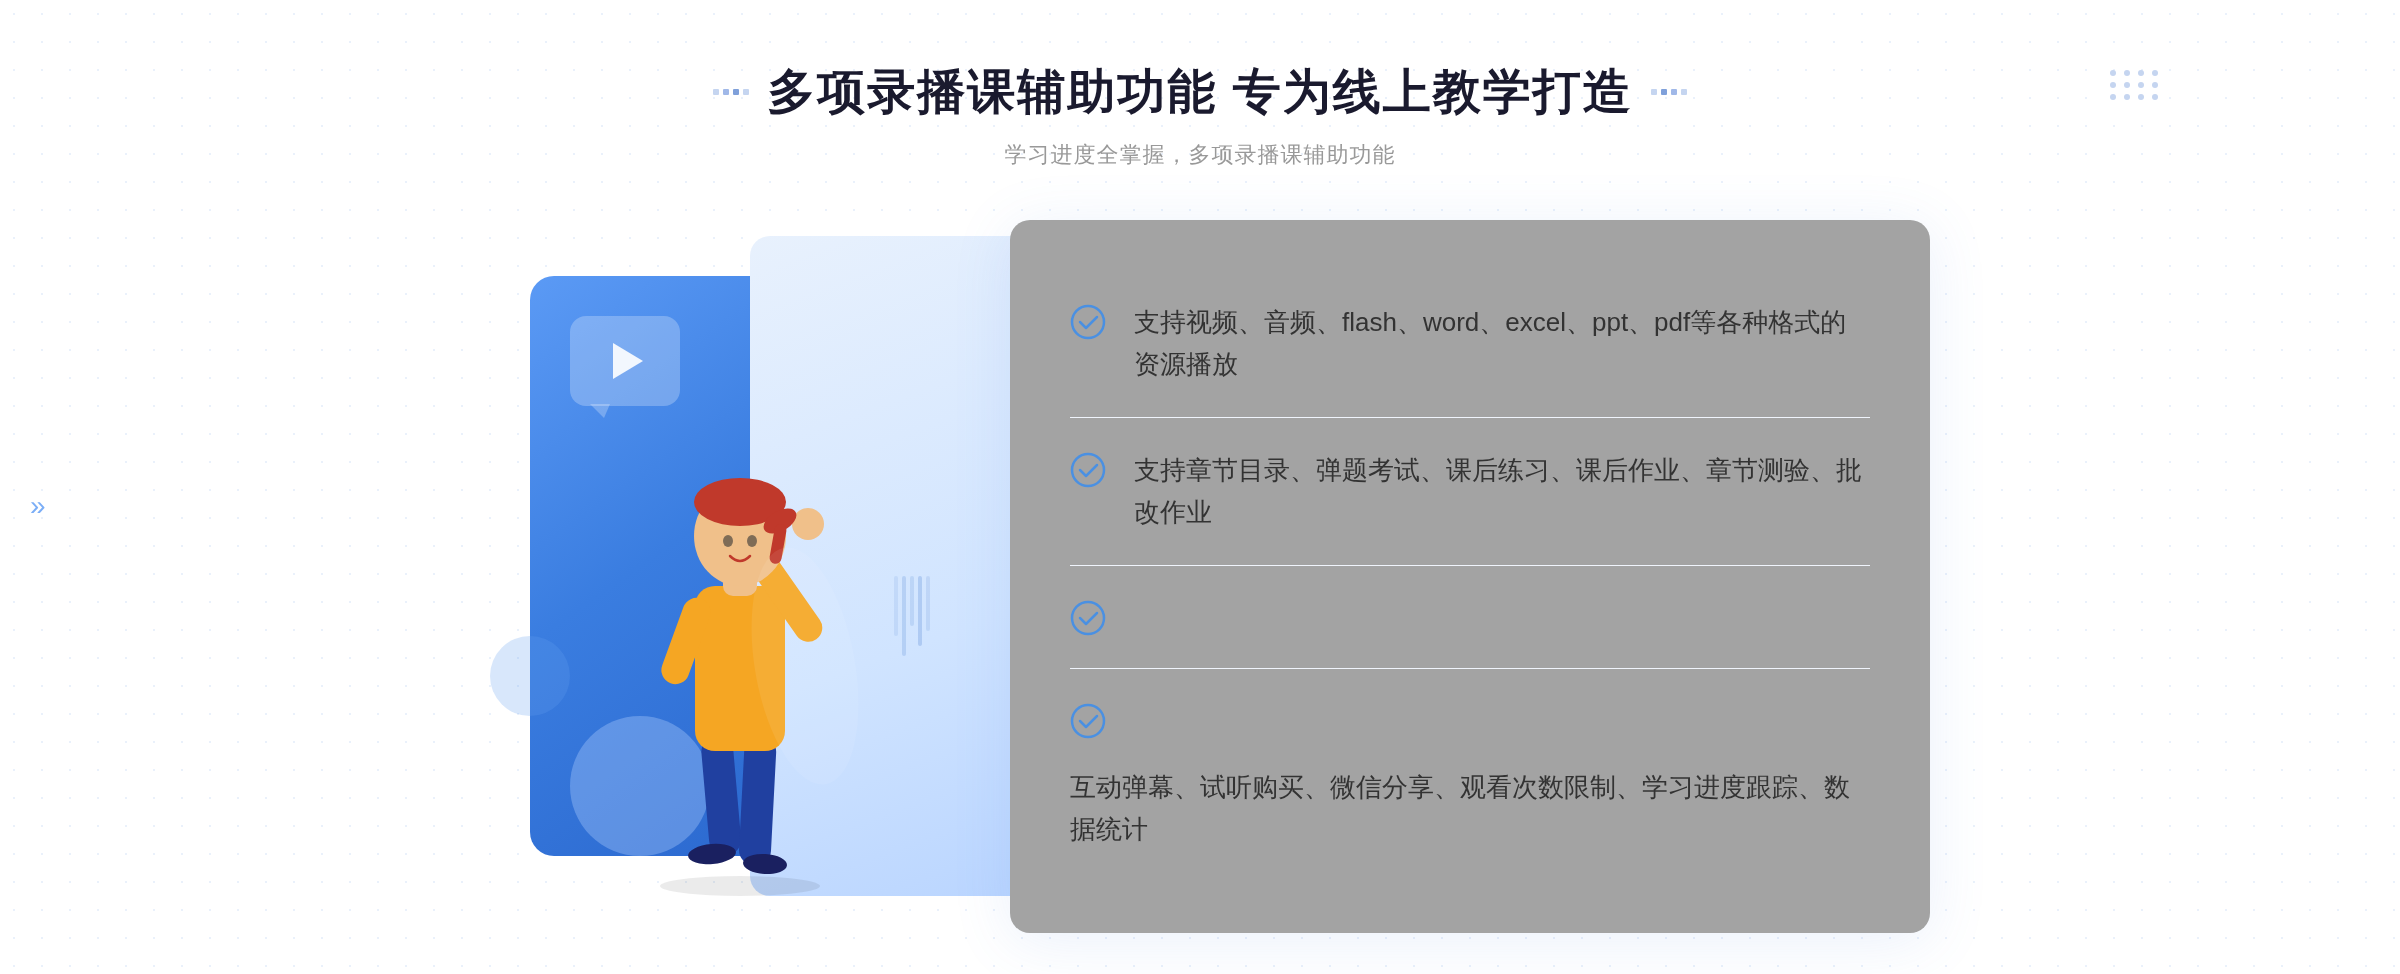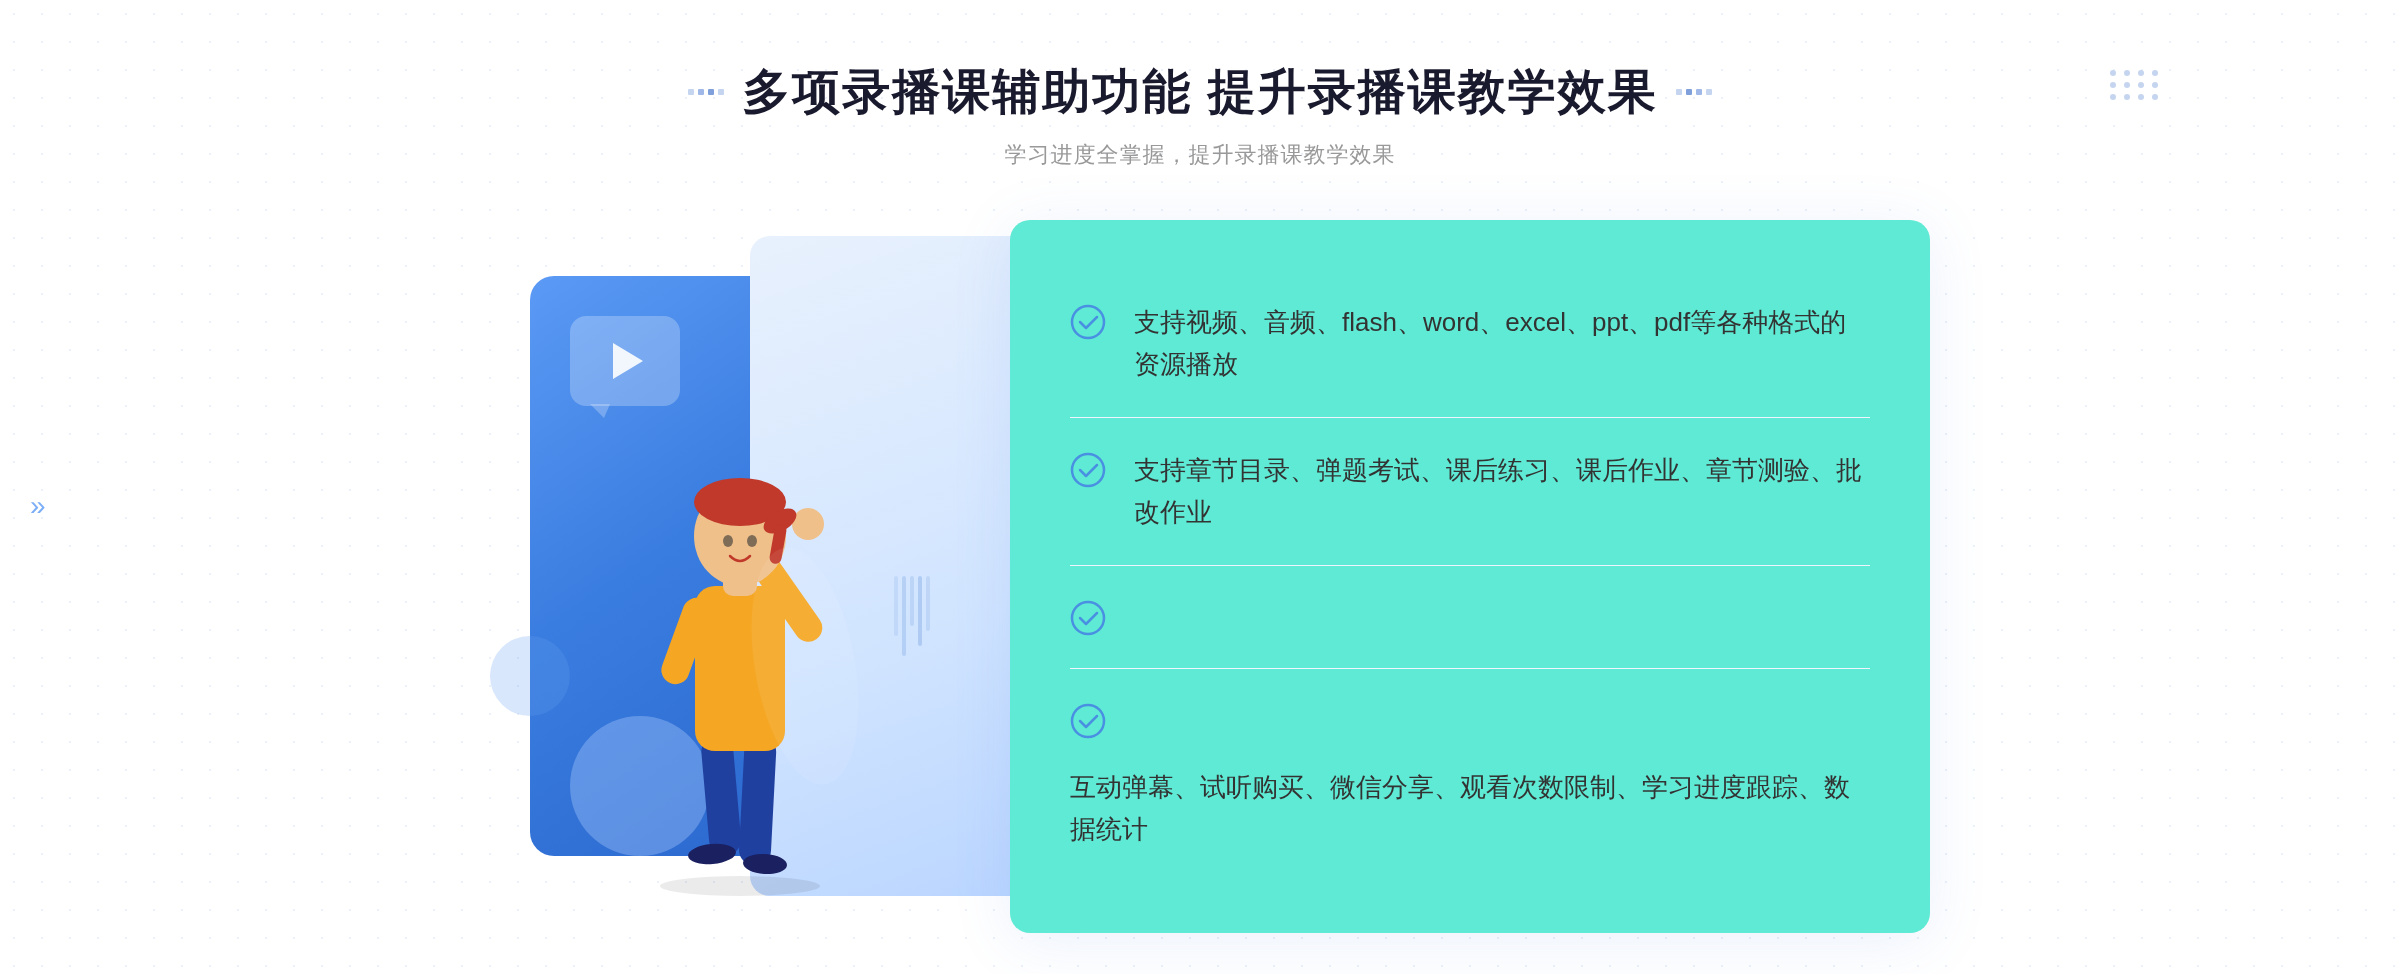--- a/index.html
+++ b/index.html
@@ -236,21 +236,21 @@
       position: absolute;
       left: 140px;
       bottom: 20px;
       z-index: 6;
       width: 260px;
       height: 520px;
     }
 
     
     .features-panel {
-      background: #5eead4;
+      background: #a3a3a3;
       border-radius: 20px;
       box-shadow: 0 8px 60px rgba(80, 130, 220, 0.12);
       padding: 50px 60px;
       width: 920px;
       min-height: 580px;
       margin-left: -60px;
       z-index: 3;
       position: relative;
     }
 
@@ -354,30 +354,30 @@
   <div class="header-section">
     <div class="header-title-row">
 
       <div class="title-decoration left">
         <span></span>
         <span></span>
         <span></span>
         <span></span>
       </div>
 
-      <h1 class="page-title">多项录播课辅助功能 提升录播课教学效果</h1>
+      <h1 class="page-title">多项录播课辅助功能 专为线上教学打造</h1>
 
       <div class="title-decoration right">
         <span></span>
         <span></span>
         <span></span>
         <span></span>
       </div>
     </div>
-    <p class="page-subtitle">学习进度全掌握，提升录播课教学效果</p>
+    <p class="page-subtitle">学习进度全掌握，多项录播课辅助功能</p>
   </div>
 
   <div class="main-content">
 
     <div class="illustration-wrapper">
 
       <div class="illustration-bg"></div>
 
       <div class="illustration-panel"></div>
 

